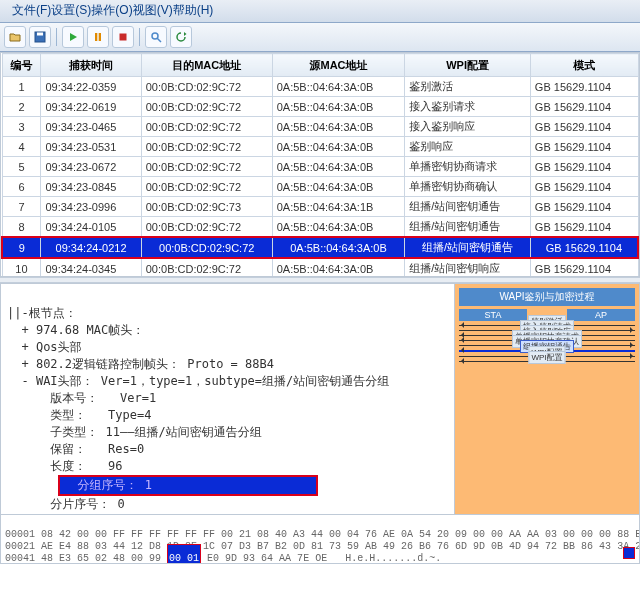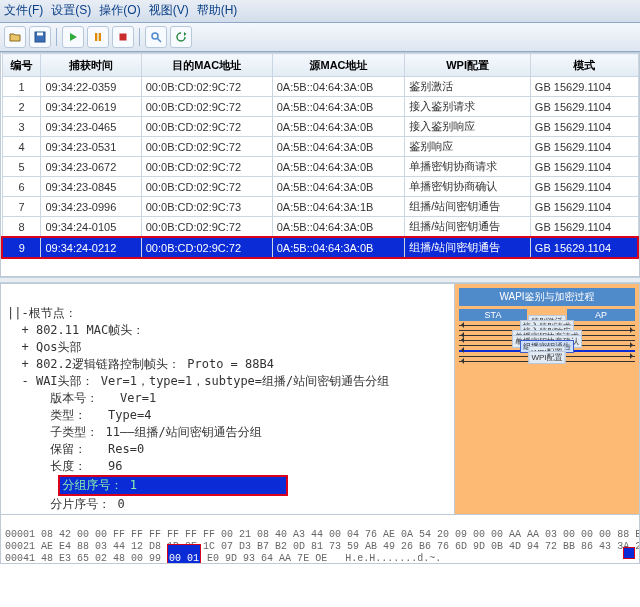--- a/index.html
+++ b/index.html
@@ -11,26 +11,25 @@
     font-size: 11px;
     color: #333;
     background: #fff;
     overflow: hidden;
   }
 
   
   .menubar {
     background: linear-gradient(#e9eef5, #d2ddeb);
     border-bottom: 1px solid #8ea8c9;
-    padding: 2px 4px;
+    padding: 2px 12px;
     color: #0a3f86;
     font-size: 12px;
     height: 18px;
     display: flex;
-    gap: 8px;
   }
   .menubar span { cursor: default; }
 
   
   .toolbar {
     background: linear-gradient(#f4f7fb, #dde6f1);
     border-bottom: 1px solid #8ea8c9;
     padding: 2px 4px;
     display: flex;
     gap: 3px;
@@ -75,20 +74,21 @@
   table.pkt th {
     background: linear-gradient(#f5f9fd, #e2ebf4);
     text-align: center;
     color: #000;
     height: 18px;
   }
   table.pkt td.center { text-align: center; }
   tr.sel td {
     background: #0a2bd6;
     color: #fff;
+    text-align: center;
   }
   tr.boxed td {
     border-top: 2px solid #d9001b;
     border-bottom: 2px solid #d9001b;
   }
   tr.boxed td:first-child  { border-left:  2px solid #d9001b; }
   tr.boxed td:last-child   { border-right: 2px solid #d9001b; }
 
   
   .splitter {
@@ -109,23 +109,23 @@
     flex: 1;
     font-family: "SimSun", monospace;
     font-size: 12px;
     line-height: 17px;
     padding: 4px 6px;
     overflow: auto;
     white-space: pre;
   }
   .tree .highlight {
     background: #0a2bd6;
-    color: #86efac;
+    color: #c4b5fd;
     border: 2px solid #d9001b;
-    padding: 0 3px;
+    padding: 0 18px;
     display: inline-block;
     width: 220px;
   }
 
   .diagram {
     width: 185px;
     border-left: 1px solid #bfcad7;
     background: #fdba74;
     font-size: 9px;
     padding: 4px;
@@ -347,31 +347,39 @@
           <td>GB 15629.1104</td>
         </tr>
         <tr class="sel boxed">
           <td class="center">9</td>
           <td>09:34:24-0212</td>
           <td>00:0B:CD:02:9C:72</td>
           <td>0A:5B::04:64:3A:0B</td>
           <td>组播/站间密钥通告</td>
           <td>GB 15629.1104</td>
         </tr>
+        <tr>
+          <td class="center">10</td>
+          <td>09:34:24-0345</td>
+          <td>00:0B:CD:02:9C:72</td>
+          <td>0A:5B::04:64:3A:0B</td>
+          <td>组播/站间密钥响应</td>
+          <td>GB 15629.1104</td>
+        </tr>
       </tbody>
   </table>
 </div>
 
 <div class="splitter"></div>
 
 <div class="detail-area">
 
   <div class="tree">
 <span>||-根节点：</span>
-  <span>+ 802.11 MAC帧头：</span>
+  <span>+ 974.68 MAC帧头：</span>
   <span>+ Qos头部</span>
   <span>+ 802.2逻辑链路控制帧头： Proto = 88B4</span>
   <span>- WAI头部： Ver=1，type=1，subtype=组播/站间密钥通告分组</span>
   <span>    版本号：   Ver=1</span>
   <span>    类型：   Type=4</span>
   <span>    子类型： 11——组播/站间密钥通告分组</span>
   <span>    保留：   Res=0</span>
   <span>    长度：   96</span>
        <span class="highlight">分组序号： 1</span>
   <span>    分片序号： 0</span>

